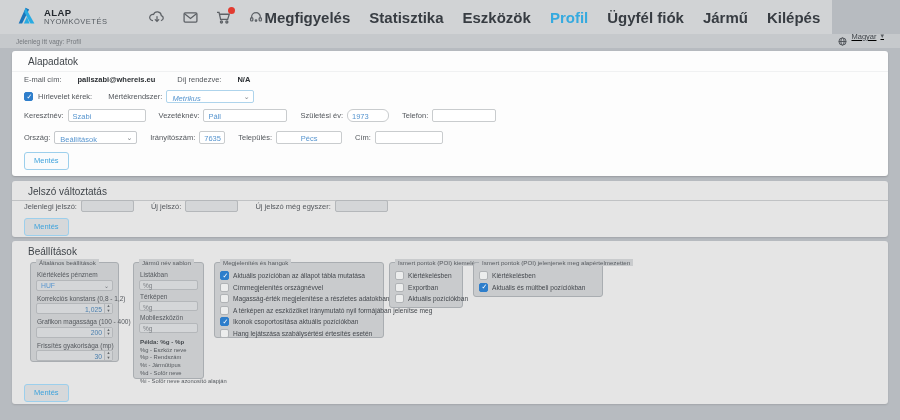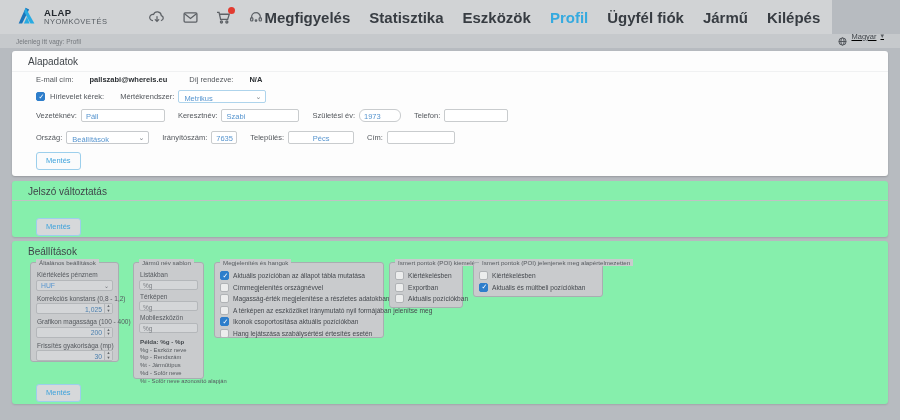--- a/index.html
+++ b/index.html
@@ -25,41 +25,41 @@
             display:flex; align-items:center; justify-content:space-between; padding:0 16px; }
   .crumb { font-size:6.5px; color:#75797e; }
   .lang { display:flex; align-items:flex-start; gap:4px;text-decoration:underline; }
   .lang-label { font-size:7.5px; color:#3f444a; }
   .lang svg { stroke:#4a4e53; fill:none; stroke-width:1; }
   .chev-sm { font-size:7px; color:#5a5e63; }
 
   
   .card { position:absolute; left:12px; width:876px; border-radius:3px; }
   .card.white { background:#fdfdfd; box-shadow:0 1px 2px rgba(0,0,0,.18); }
-  .card.gray  { background:#86efac; box-shadow:0 1px 2px rgba(0,0,0,.12); }
+  .card.gray  { background:#e5e5e5; box-shadow:0 1px 2px rgba(0,0,0,.12); }
   #card-basic    { top:51px;  height:125px; }
   #card-password { top:181px; height:56px;  }
   #card-settings { top:241px; height:163px; }
   .card-title { position:absolute; top:5px; left:16px; font-size:10px; color:#3f4449; }
   .title-rule-w { position:absolute; top:20px; left:0; width:100%; border-top:1px solid #f0f1f2; }
   .title-rule-g { position:absolute; top:19px; left:0; width:100%; border-top:1px solid #c0c2c4; }
 
-  .row { position:absolute; left:24px; display:flex; align-items:center; }
+  .row { position:absolute; left:12px; display:flex; align-items:center; }
   .lbl { font-size:7.5px; color:#53575c; margin-right:4px; white-space:nowrap; }
   .val-b { font-size:7.5px; font-weight:bold; color:#2b2f33;padding-left:12px; }
   .fg { display:flex; align-items:center; margin-right:13px; }
 
   .inp { height:13px; border:1px solid #c9ccce; background:#fff; border-radius:2px;
          font-size:7.5px; color:#5795cf; padding:2px 4px 0; }
   .inp-g { height:12px; border:1px solid #b4b7ba; background:#d4d6d8; border-radius:2px;
            font-size:7px; color:#7d8186; padding:2px 4px 0; }
   .sel { position:relative; height:13px; border:1px solid #c6c9cc; background:#fff; border-radius:2px; }
   .sel .sval { position:absolute; left:5px; top:2.5px; font-size:7.5px; color:#5795cf; white-space:nowrap; }
   .sel .chev { position:absolute; right:4px; top:2px; font-size:7px; color:#7c8186; }
-  .sel.blue-border { border-color:#aed4ec; }
+  .sel.blue-border { border-color:#aed4ec;font-style:italic; }
 
   .btn { display:inline-block; border:1px solid #9ccfec; color:#3fa3dc; background:#fafbfc;
          font-size:7.5px; padding:3px 9px 4px; border-radius:3px; cursor:pointer; }
   .btn.on-gray { background:#d6d8da; }
 
   .cb { width:9px; height:9px; border:1px solid #b0b3b6; background:#eceded; border-radius:2px;
         flex:0 0 auto; position:relative; cursor:pointer; }
   .cb.checked { background:#2e7ecb; border-color:#2e7ecb; }
   .cb.checked::after { content:"\2713"; position:absolute; left:1.5px; top:-0.5px; color:#fff; font-size:7px; }
 
@@ -179,26 +179,26 @@
     <span class="lbl" style="margin-right:16px;">Hírlevelet kérek:</span>
     <span class="lbl">Mértékrendszer:</span>
     <span class="sel blue-border" style="width:88px;">
       <span class="sval">Metrikus</span>
       <span class="chev">⌄</span>
     </span>
   </div>
 
   <div class="row" style="top:58px;">
     <span class="fg">
+      <span class="lbl">Keresztnév:</span>
+      <span class="inp" style="width:78px;">Szabi</span>
+    </span>
+    <span class="fg">
       <span class="lbl">Vezetéknév:</span>
       <span class="inp" style="width:84px;">Páll</span>
-    </span>
-    <span class="fg">
-      <span class="lbl">Keresztnév:</span>
-      <span class="inp" style="width:78px;">Szabi</span>
     </span>
     <span class="fg">
       <span class="lbl">Születési év:</span>
       <span class="inp" style="width:42px;border-radius:6px;">1973</span>
     </span>
     <span class="fg">
       <span class="lbl">Telefon:</span>
       <span class="inp" style="width:64px;"></span>
     </span>
   </div>
@@ -227,20 +227,34 @@
 
   <div class="row" style="top:101px;">
     <span class="btn">Mentés</span>
   </div>
 </div>
 
 <div class="card gray" id="card-password">
   <div class="card-title">Jelszó változtatás</div>
   <div class="title-rule-g"></div>
 
+  <div class="row" style="top:19px;">
+    <span class="fg" style="margin-right:17px;">
+      <span class="lbl">Jelenlegi jelszó:</span>
+      <span class="inp-g" style="width:53px;"></span>
+    </span>
+    <span class="fg" style="margin-right:17px;">
+      <span class="lbl">Új jelszó:</span>
+      <span class="inp-g" style="width:53px;"></span>
+    </span>
+    <span class="fg">
+      <span class="lbl">Új jelszó még egyszer:</span>
+      <span class="inp-g" style="width:53px;"></span>
+    </span>
+  </div>
 
   <div class="row" style="top:37px;">
     <span class="btn on-gray">Mentés</span>
   </div>
 </div>
 
 <div class="card gray" id="card-settings">
   <div class="card-title">Beállítások</div>
 
   <div class="panel" id="panel-general">

